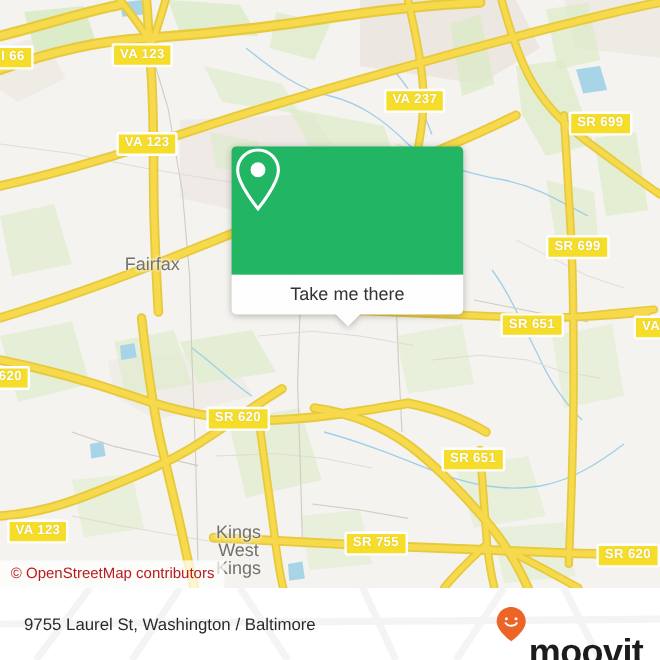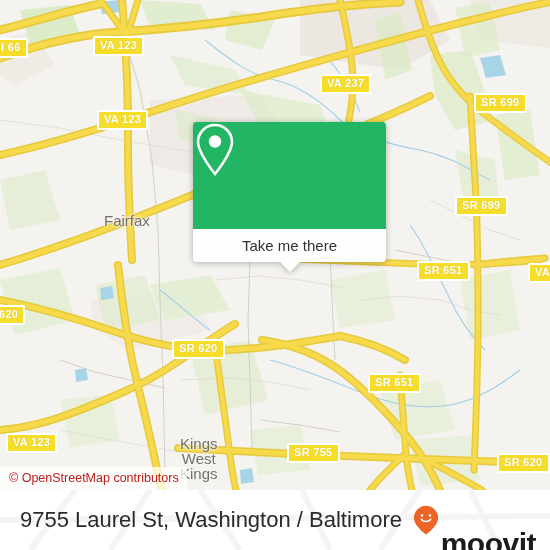--- a/index.html
+++ b/index.html
@@ -103,21 +103,21 @@
   }
   #footer-inner {
     position:relative;
     height:60px;
     display:flex; align-items:center; justify-content:space-between;
     padding:0 14px 0 20px;
     box-sizing:border-box;
   }
   #footer-address {
     color:#2a2a2a;
-    font-size:22px;
+    font-size:14px;
     white-space:nowrap;
     text-align:center;
   }
   #brand { display:flex; align-items:center; gap:2px; }
   #brand-pin { width:26px; height:30px; display:block; }
   #brand-name {
     color:#1c1c1c;
     font-size:30px;
     font-weight:bold;
     letter-spacing:-.5px;

